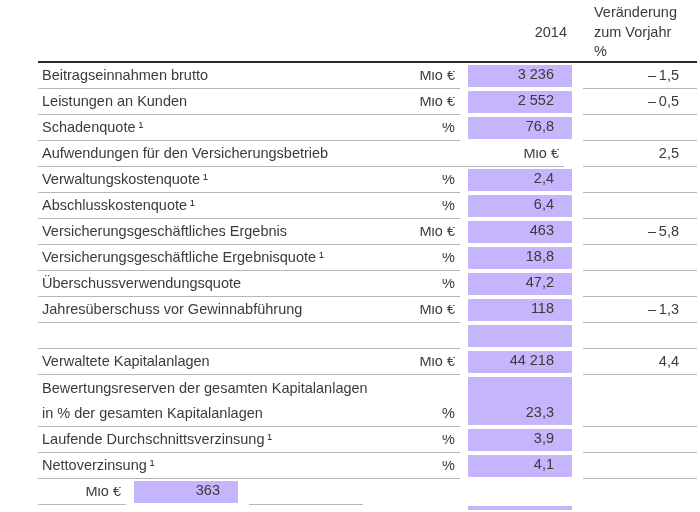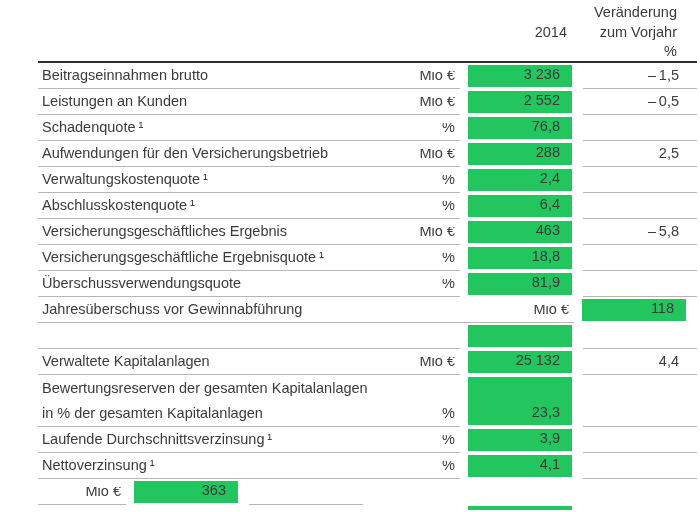--- a/index.html
+++ b/index.html
@@ -11,38 +11,38 @@
     overflow:hidden;
     font-family:"Liberation Sans","DejaVu Sans",sans-serif;
     font-size:14.5px;
     color:#3b3b3b;
   }
   .table { position:absolute; left:38px; top:0; width:659px; }
 
   
   .thead { position:relative; height:63px; border-bottom:2px solid #2b2b2b; }
   .year-label { position:absolute; right:130px; top:24px; }
-  .change-header { position:absolute; right:20px; top:3px; text-align:right; line-height:19.5px; }
+  .change-header { position:absolute; right:20px; top:3px; line-height:19.5px; }
 
   
   .row { display:flex; height:26px; align-items:stretch; }
   .row.tall { height:52px; }
   .cell {
     display:flex; align-items:flex-end;
     line-height:25px;
     border-bottom:1px solid #b6b6b6;
     overflow:hidden;
   }
   .cell-label { flex:1; padding-left:4px; white-space:pre-line; }
   .cell-unit { width:88px; justify-content:flex-end; padding-right:5px;margin-top:8px; }
   .colgap1 { width:8px; }
   .colgap2 { width:11px; }
   .cell-value {
-    width:104px; justify-content:flex-end; padding-right:12px;
-    background:#22c55e;
+    width:104px; justify-content:flex-end; padding-right:18px;
+    background:#c4b5fd;
     border-top:2px solid #ffffff;
     border-bottom:2px solid #ffffff;
   }
   .cell-change { width:114px; justify-content:flex-end; padding-right:18px; }
 
   
   .row.sliver { height:5px; }
   .row.sliver .cell { border-bottom:none; }
   .row.sliver .cell-value { border-top:1px solid #ffffff; border-bottom:none; }
 </style>
@@ -85,21 +85,20 @@
       <div class="colgap1"></div>
       <div class="cell cell-value">76,8</div>
       <div class="colgap2"></div>
       <div class="cell cell-change"></div>
     </div>
 
     <div class="row">
       <div class="cell cell-label">Aufwendungen für den Versicherungsbetrieb</div>
       <div class="cell cell-unit">Mio €</div>
       <div class="colgap1"></div>
-      <div class="cell cell-value">288</div>
       <div class="colgap2"></div>
       <div class="cell cell-change">2,5</div>
     </div>
 
     <div class="row">
       <div class="cell cell-label">Verwaltungskostenquote ¹</div>
       <div class="cell cell-unit">%</div>
       <div class="colgap1"></div>
       <div class="cell cell-value">2,4</div>
       <div class="colgap2"></div>
@@ -130,47 +129,48 @@
       <div class="colgap1"></div>
       <div class="cell cell-value">18,8</div>
       <div class="colgap2"></div>
       <div class="cell cell-change"></div>
     </div>
 
     <div class="row">
       <div class="cell cell-label">Überschussverwendungsquote</div>
       <div class="cell cell-unit">%</div>
       <div class="colgap1"></div>
-      <div class="cell cell-value">81,9</div>
+      <div class="cell cell-value">47,2</div>
       <div class="colgap2"></div>
       <div class="cell cell-change"></div>
     </div>
 
     <div class="row">
       <div class="cell cell-label">Jahresüberschuss vor Gewinnabführung</div>
       <div class="cell cell-unit">Mio €</div>
       <div class="colgap1"></div>
       <div class="cell cell-value">118</div>
       <div class="colgap2"></div>
+      <div class="cell cell-change">– 1,3</div>
     </div>
 
     <div class="row">
       <div class="cell cell-label"></div>
       <div class="cell cell-unit"></div>
       <div class="colgap1"></div>
       <div class="cell cell-value"></div>
       <div class="colgap2"></div>
       <div class="cell cell-change"></div>
     </div>
 
     <div class="row">
       <div class="cell cell-label">Verwaltete Kapitalanlagen</div>
       <div class="cell cell-unit">Mio €</div>
       <div class="colgap1"></div>
-      <div class="cell cell-value">25 132</div>
+      <div class="cell cell-value">44 218</div>
       <div class="colgap2"></div>
       <div class="cell cell-change">4,4</div>
     </div>
 
     <div class="row tall">
       <div class="cell cell-label">Bewertungsreserven der gesamten Kapitalanlagen
 in % der gesamten Kapitalanlagen</div>
       <div class="cell cell-unit">%</div>
       <div class="colgap1"></div>
       <div class="cell cell-value">23,3</div>

